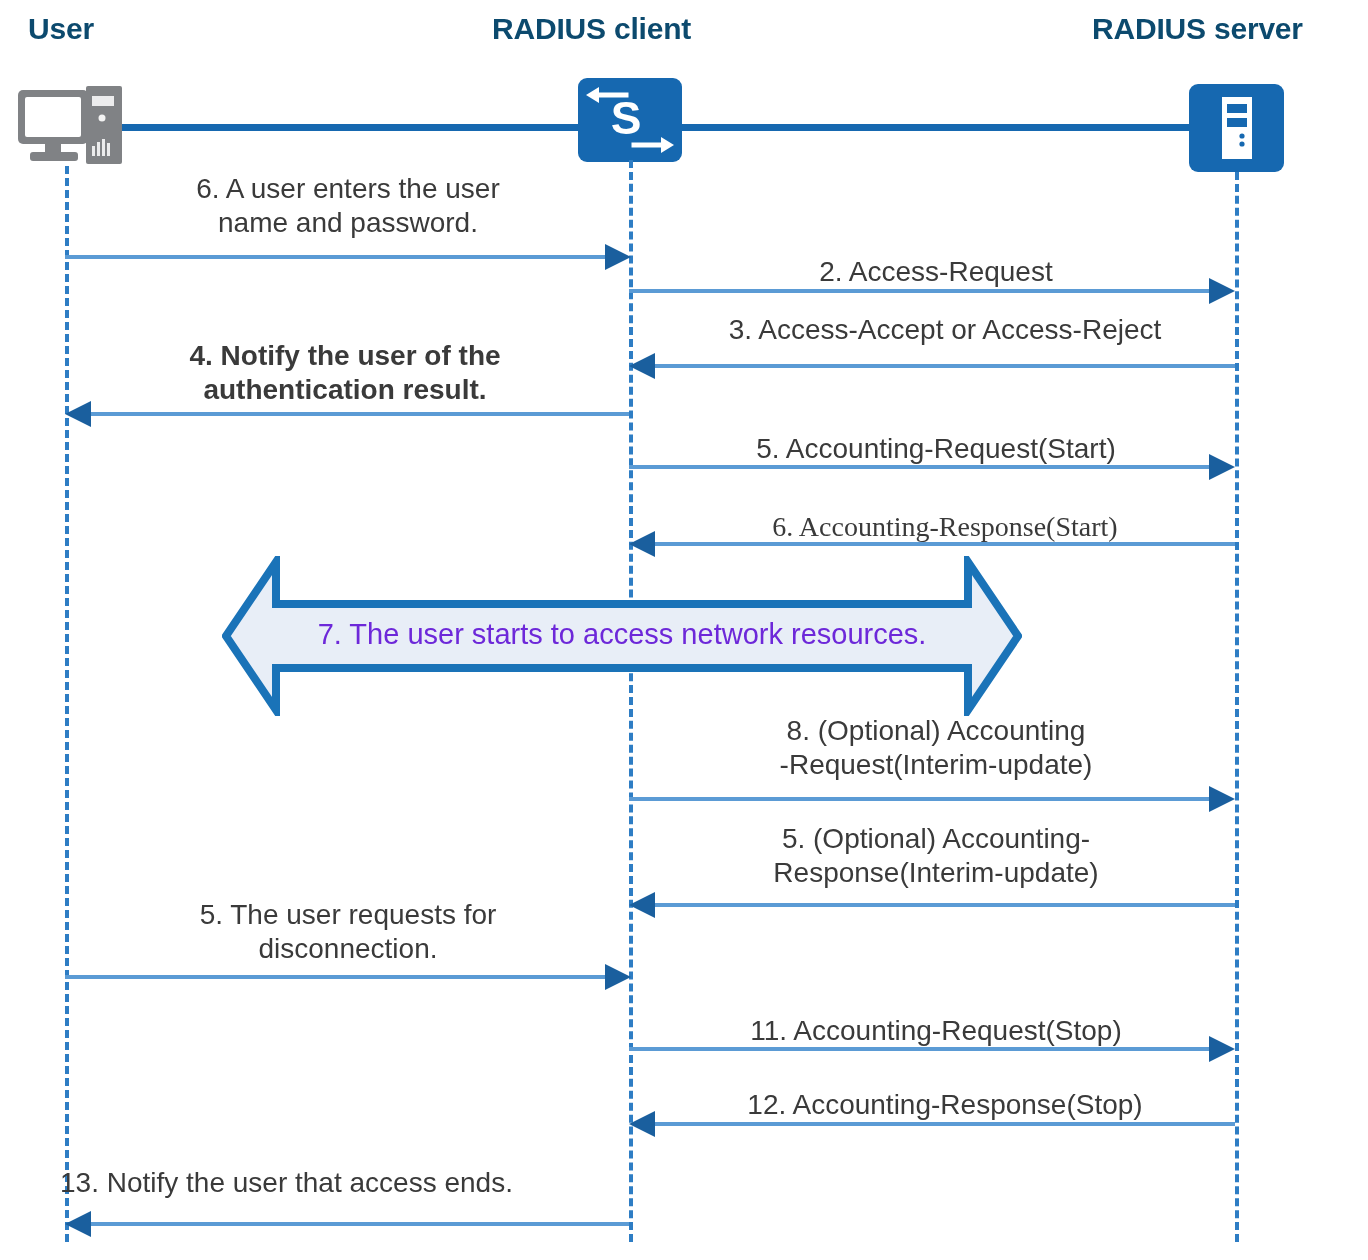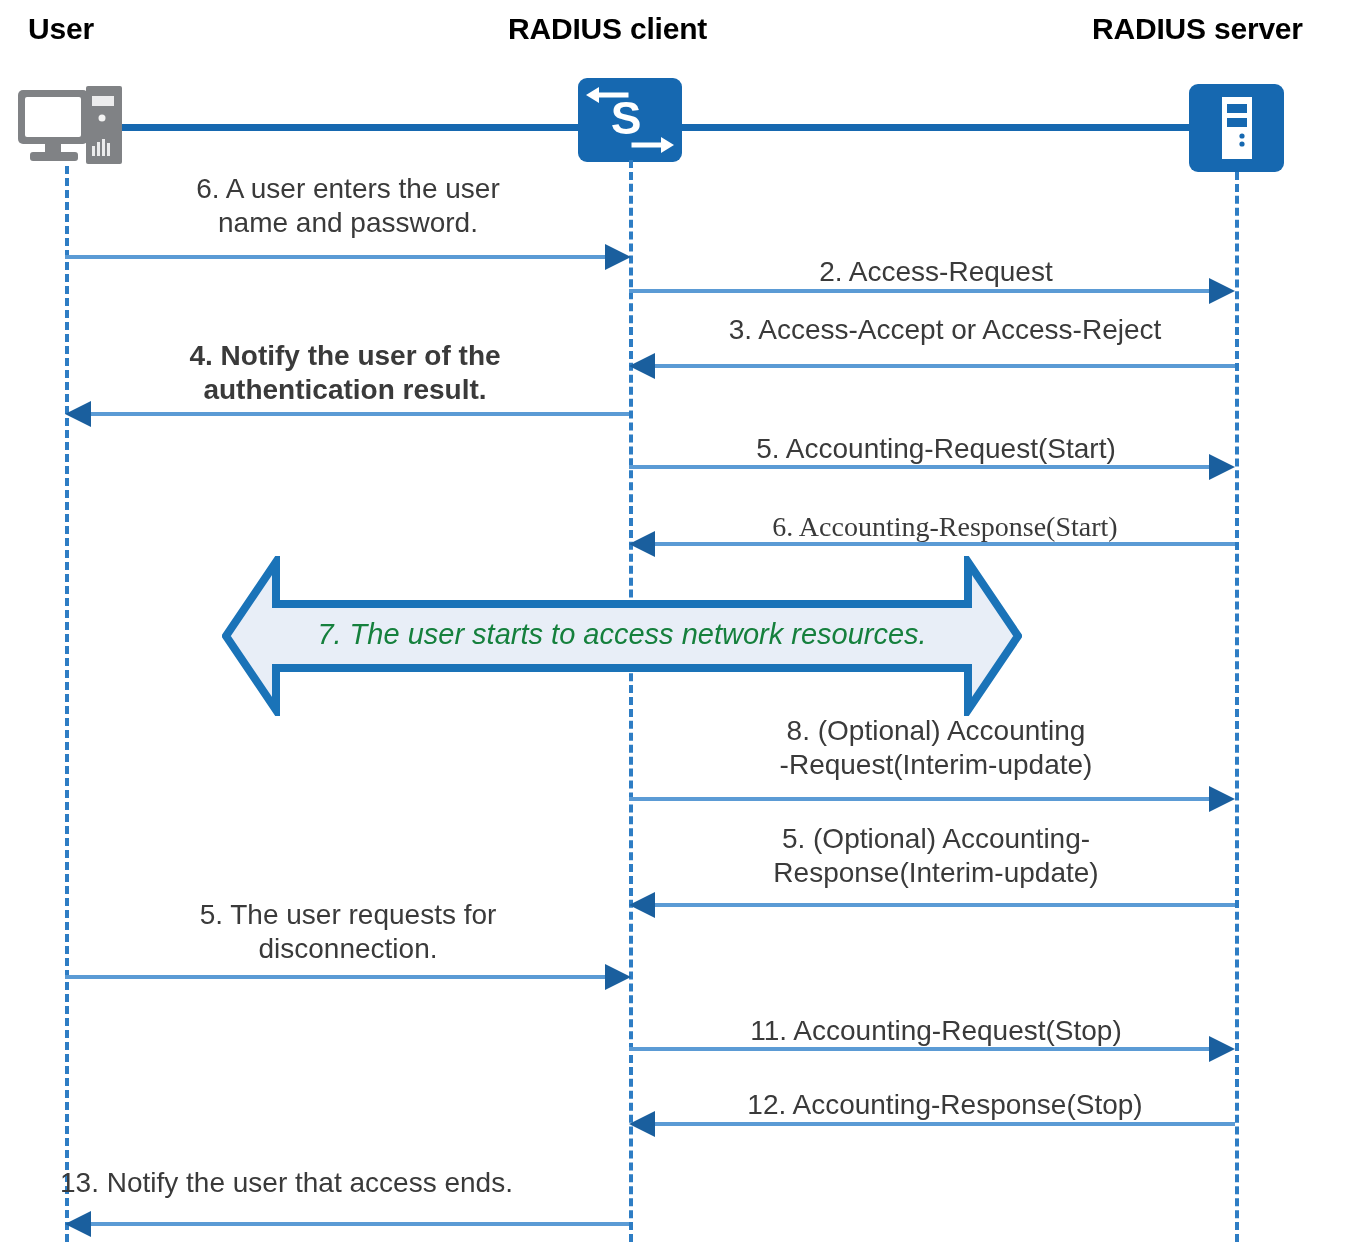--- a/index.html
+++ b/index.html
@@ -17,26 +17,26 @@
     height: 1260px;
     background: #ffffff;
     overflow: hidden;
   }
 
   
   .col-title {
     position: absolute;
     font-weight: bold;
     font-size: 30px;
-    color: #000000;
+    color: #0c4a6e;
     white-space: nowrap;
     letter-spacing: -0.2px;
   }
   #title-user   { left: 28px;  top: 12px; }
-  #title-client { left: 508px; top: 12px; }
+  #title-client { left: 492px; top: 12px; }
   #title-server { left: 1080px;top: 12px; margin-left: 12px; }
 
   
   .backbone {
     position: absolute;
     height: 7px;
     background: #1668B0;
     border-radius: 1px;
   }
 
@@ -95,24 +95,23 @@
     width: 800px;
     height: 160px;
   }
   #step7-label {
     position: absolute;
     left: 222px;
     top: 618px;
     width: 800px;
     text-align: center;
     font-size: 29px;
-    color: #15803d;
+    color: #6d28d9;
     white-space: nowrap;
     pointer-events: none;
-    font-style: italic;
   }
 </style>
 </head>
 <body>
 
 <div id="stage">
 
   <div id="title-user" class="col-title">User</div>
   <div id="title-client" class="col-title">RADIUS client</div>
   <div id="title-server" class="col-title">RADIUS server</div>

